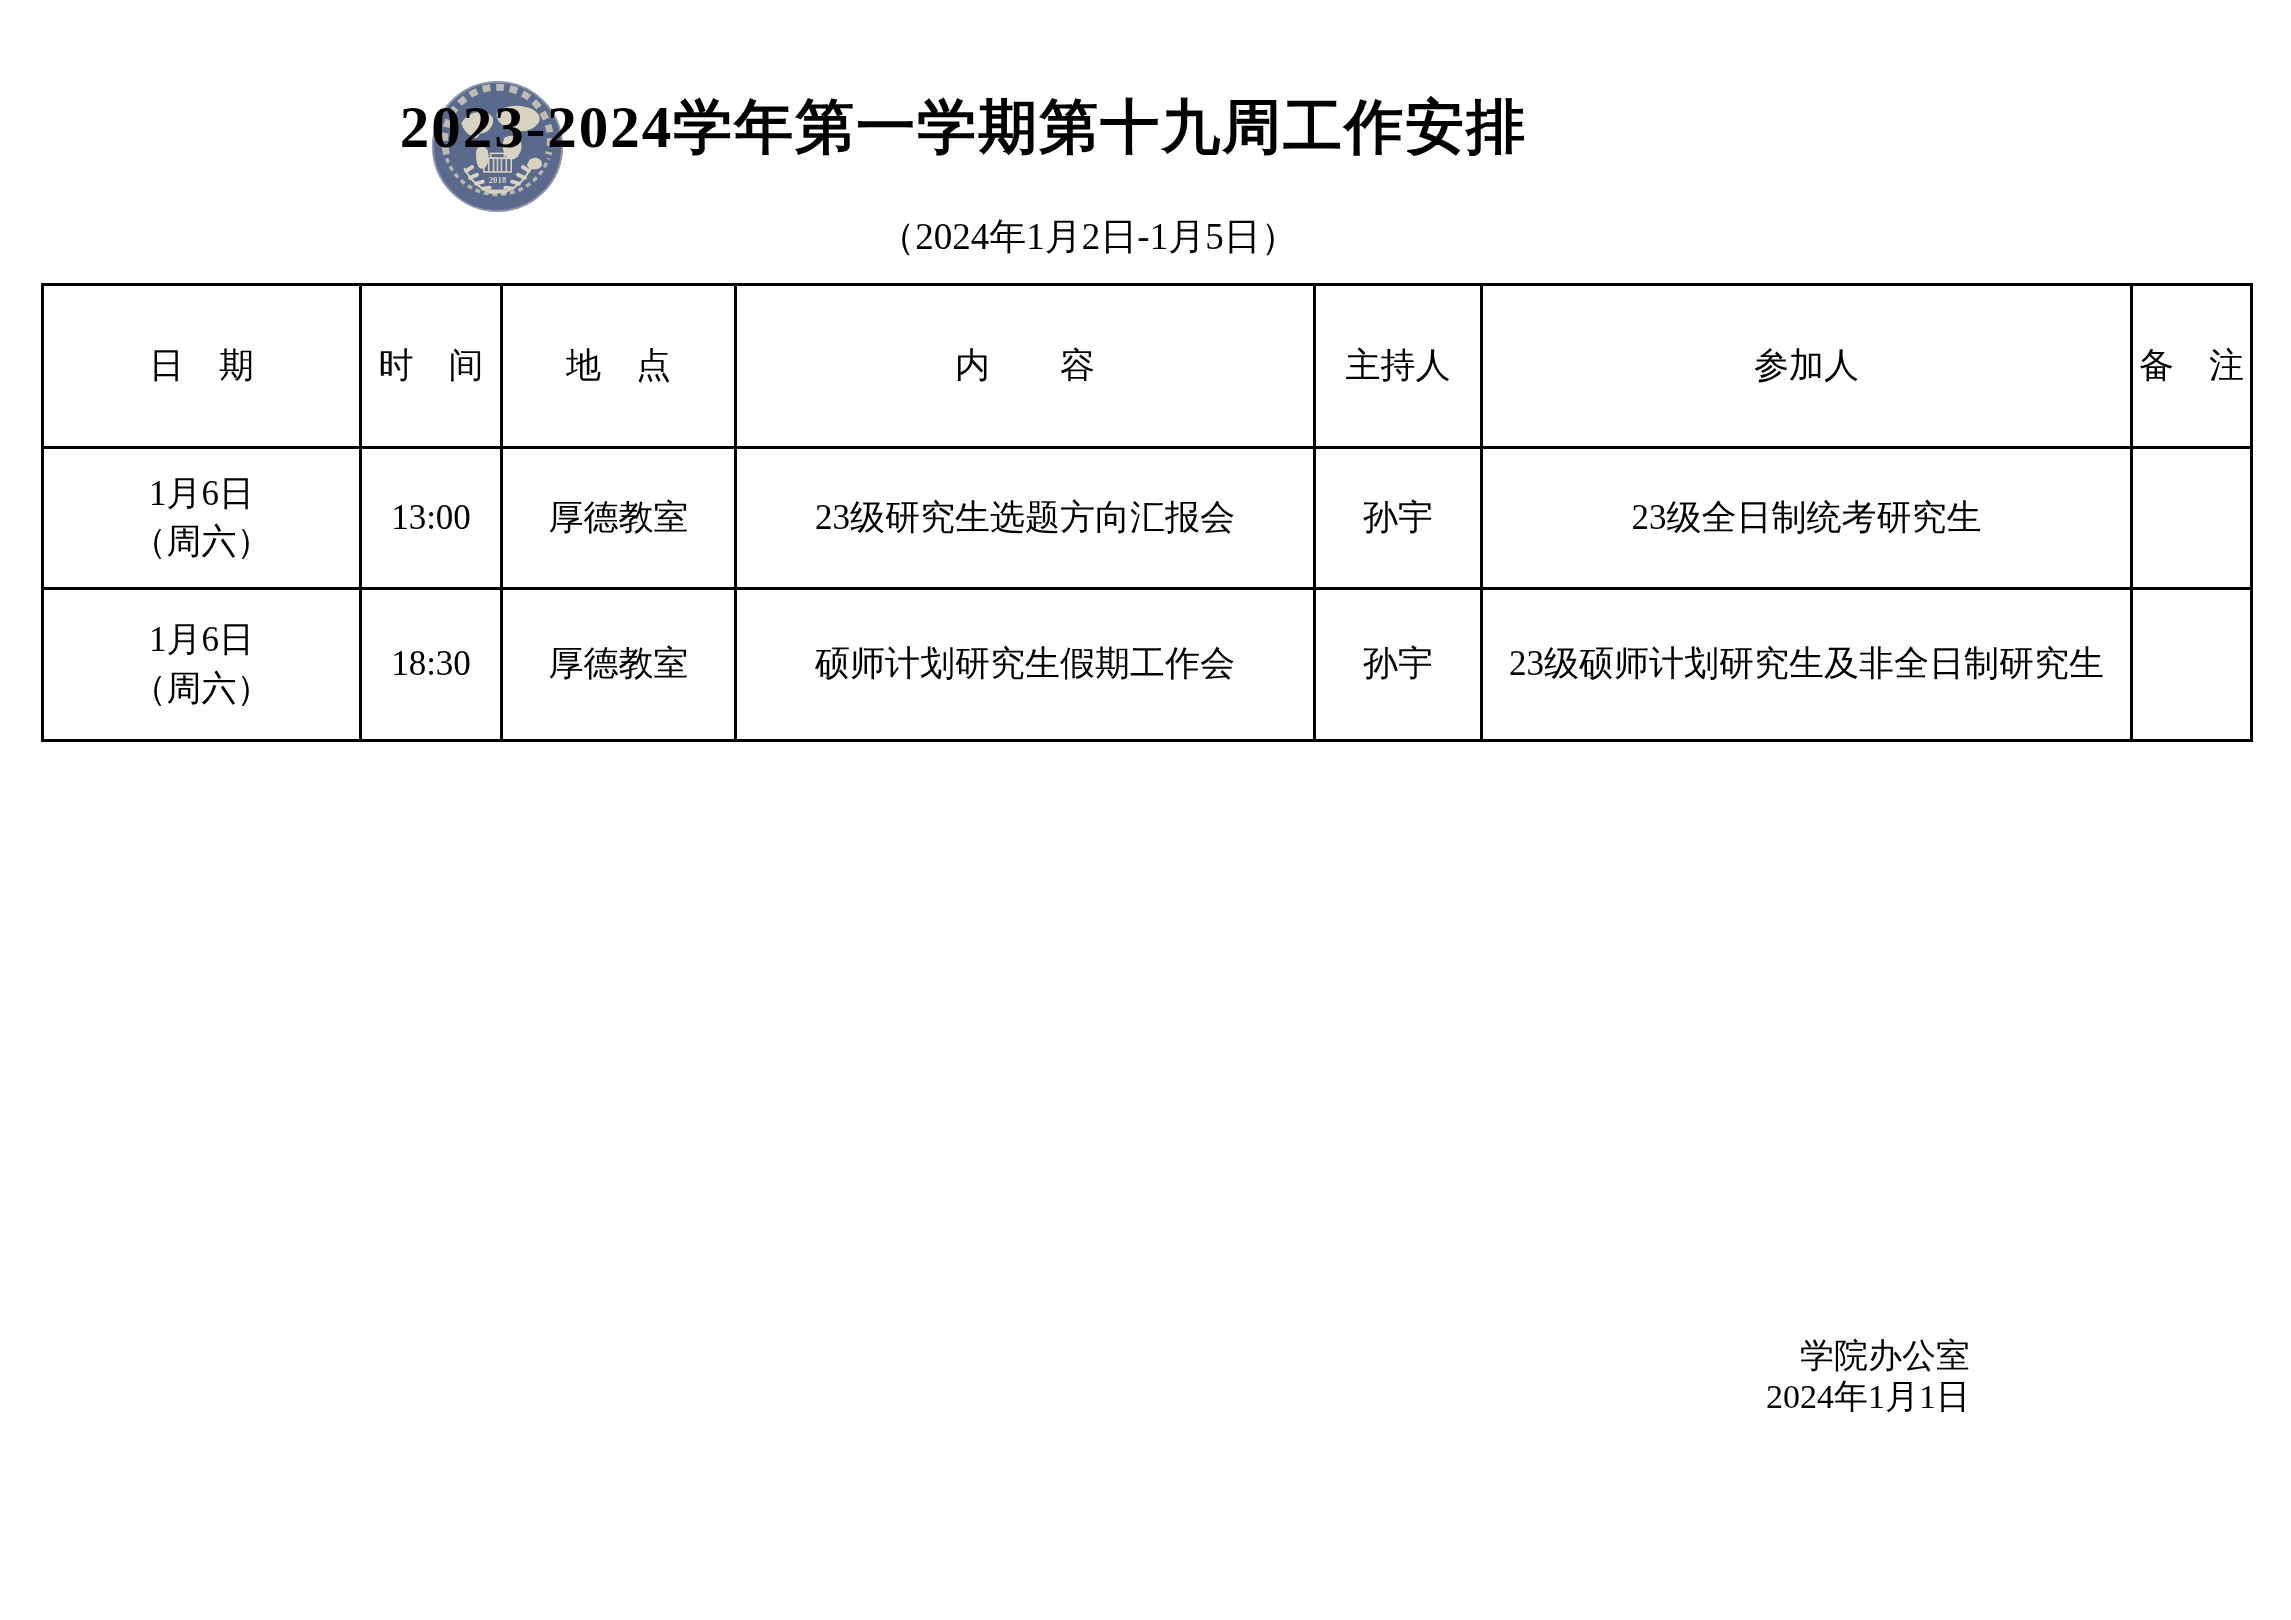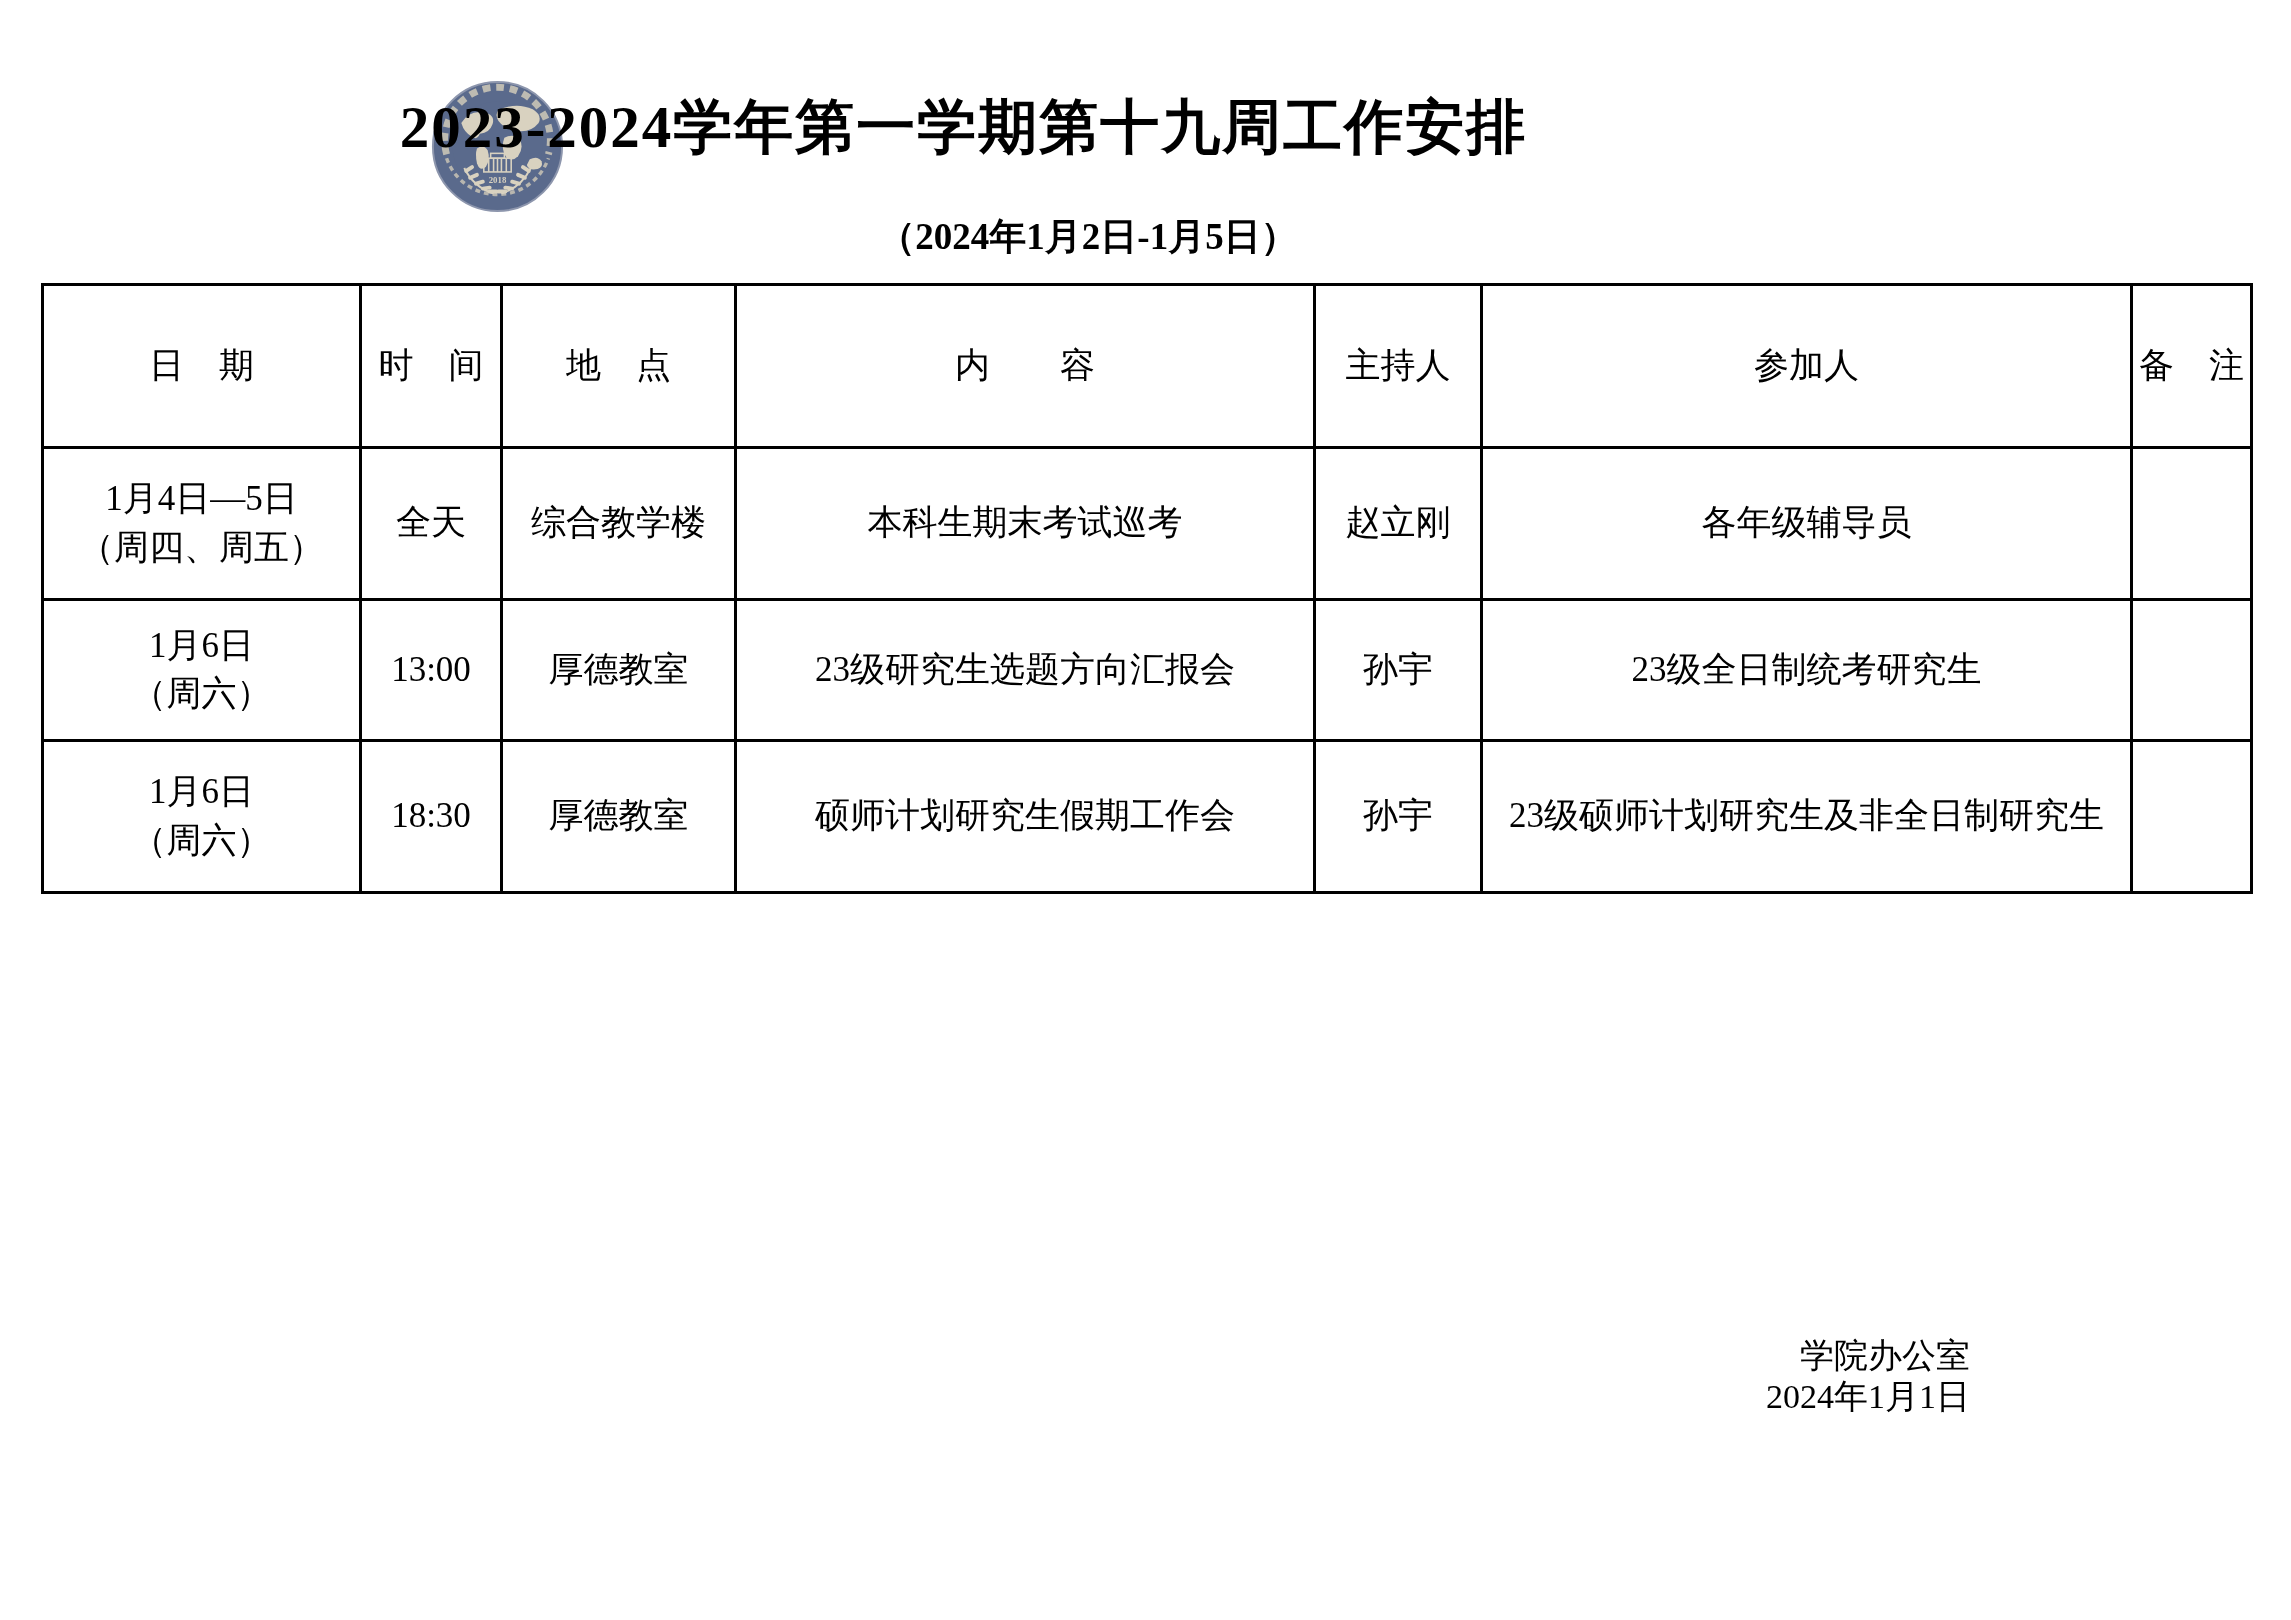--- a/index.html
+++ b/index.html
@@ -19,21 +19,21 @@
   .doc-title {
     position:absolute; left:0; top:92px; width:1927px;
     text-align:center;
     font-size:59px; font-weight:700;
     letter-spacing:2px;
     line-height:71px;
   }
   .doc-subtitle {
     position:absolute; left:0; top:214px; width:2176px;
     text-align:center;
-    font-size:37px; font-weight:700;
+    font-size:37px; font-weight:400;
     line-height:45px;
   }
   table.schedule {
     position:absolute; left:41px; top:283px;
     width:2208px;
     border-collapse:collapse;
     table-layout:fixed;
   }
   table.schedule th, table.schedule td {
     border:3.9px solid #000;
@@ -131,30 +131,20 @@
         <th>日　期</th>
         <th>时　间</th>
         <th>地　点</th>
         <th>内　　容</th>
         <th>主持人</th>
         <th>参加人</th>
         <th>备　注</th>
       </tr>
     </thead>
     <tbody>
-      <tr style="height:152px">
-        <td class="ml">1月4日—5日
-（周四、周五）</td>
-        <td>全天</td>
-        <td class="ml">综合教学楼</td>
-        <td>本科生期末考试巡考</td>
-        <td>赵立刚</td>
-        <td>各年级辅导员</td>
-        <td></td>
-      </tr>
       <tr style="height:141px">
         <td class="ml">1月6日
 （周六）</td>
         <td>13:00</td>
         <td class="ml">厚德教室</td>
         <td>23级研究生选题方向汇报会</td>
         <td>孙宇</td>
         <td>23级全日制统考研究生</td>
         <td></td>
       </tr>

